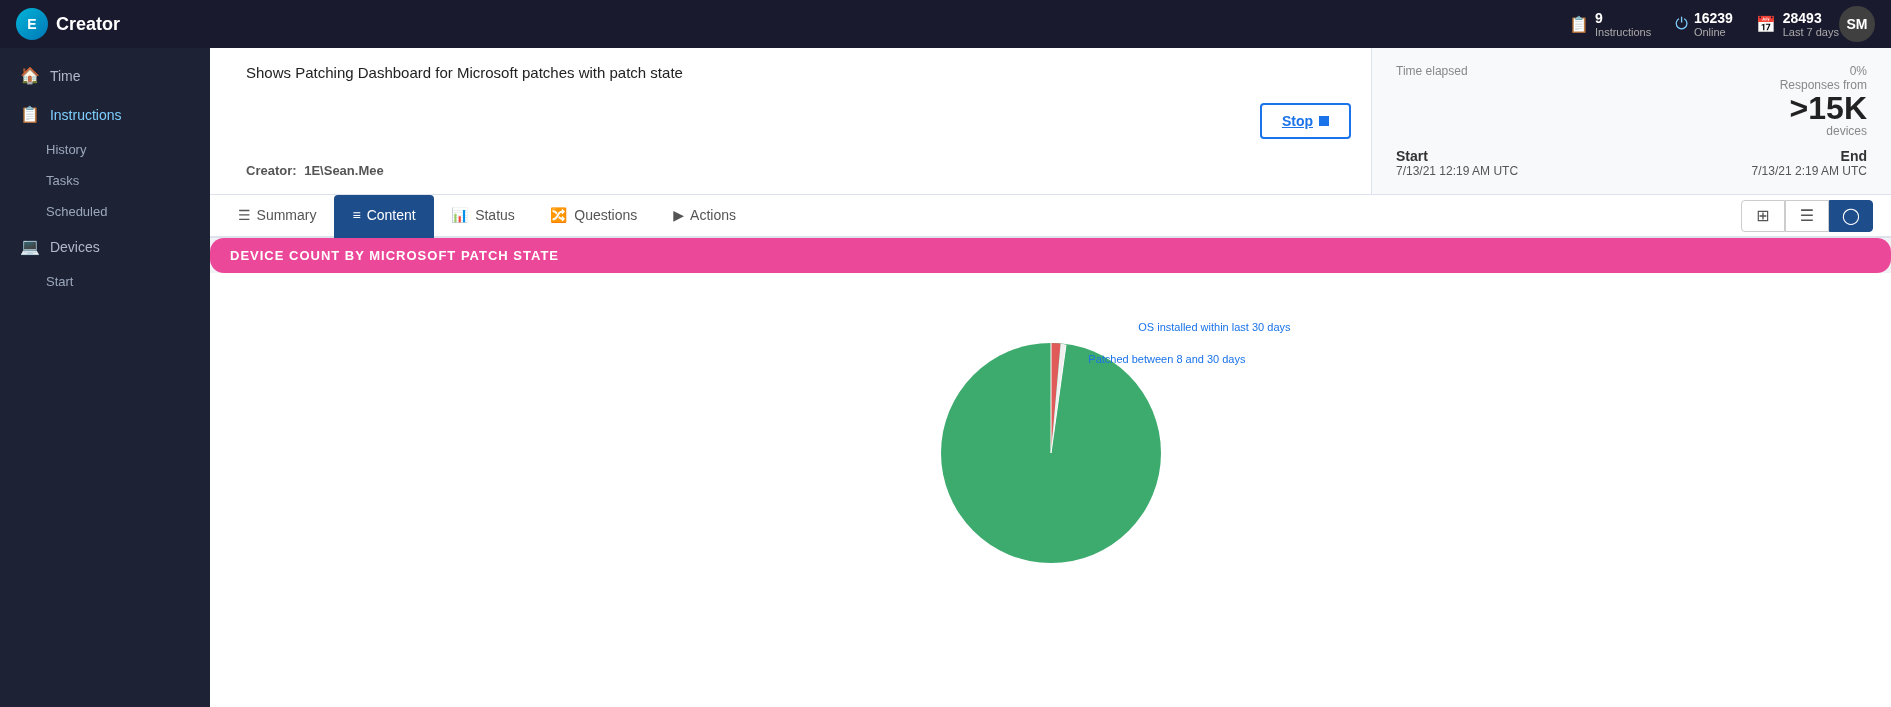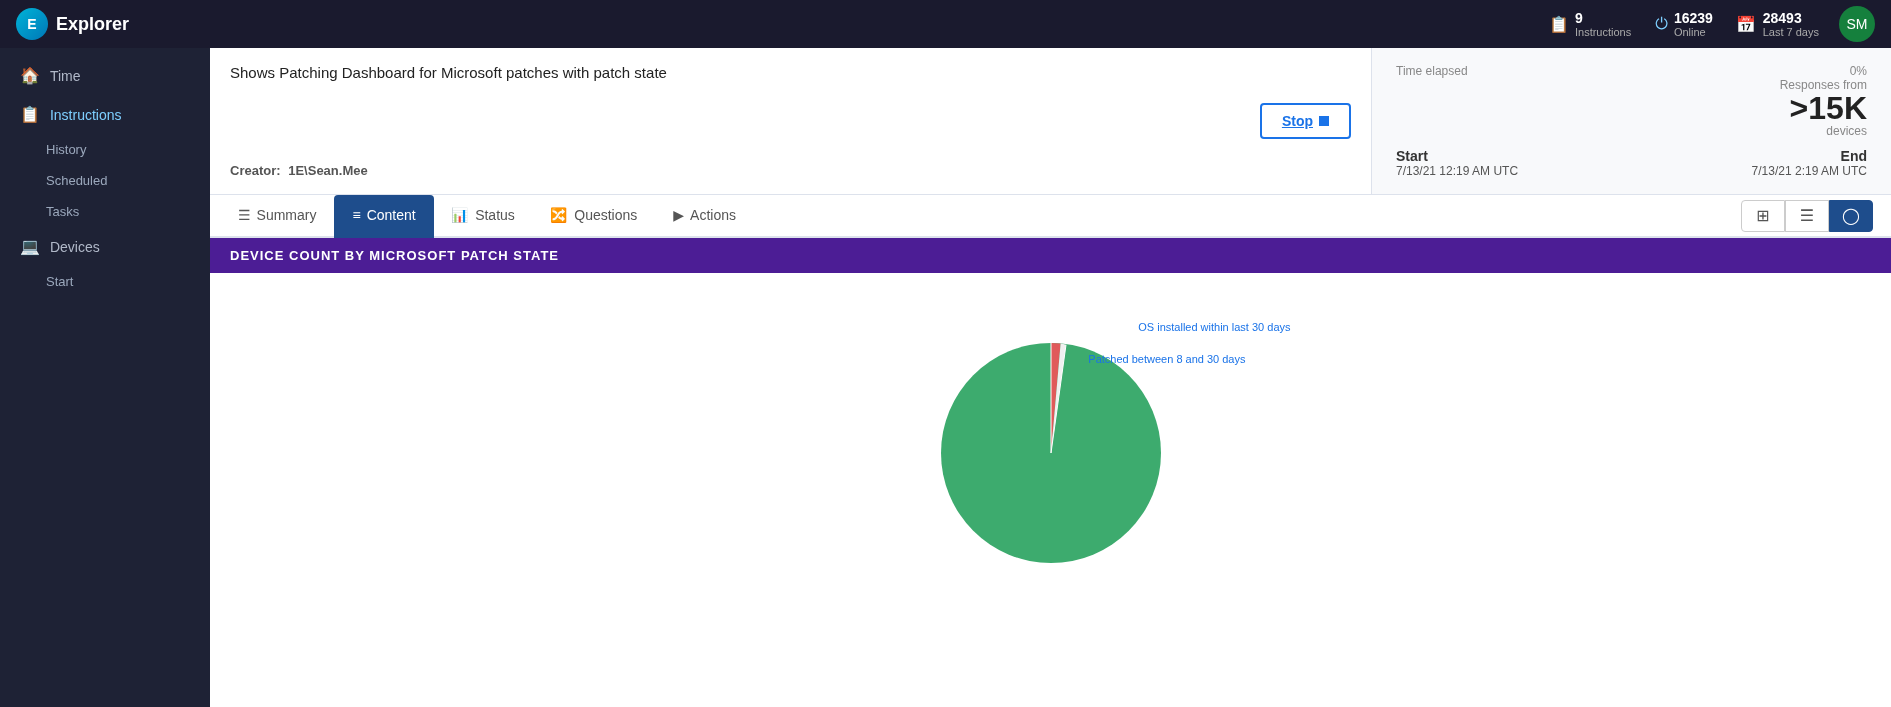--- a/index.html
+++ b/index.html
@@ -57,28 +57,27 @@
       color: #fff;
     }
     .topnav-stat .stat-lbl {
       font-size: 11px;
       color: #aaa;
     }
     .avatar {
       width: 36px;
       height: 36px;
       border-radius: 50%;
-      background: #15803d;
+      background: #404040;
       display: flex;
       align-items: center;
       justify-content: center;
-      font-weight: normal;
-      font-size: 14px;
-      color: #fff;
-      margin-left: 20px;
+      font-weight: bold;
+      font-size: 14px;
+      color: #fff;
     }
 
     
     .main-layout {
       display: flex;
       flex: 1;
       overflow: hidden;
     }
 
     
@@ -120,21 +119,21 @@
     
     .info-bar {
       background: #fff;
       border-bottom: 1px solid #dde2ec;
       display: flex;
       align-items: stretch;
       min-height: 100px;
     }
     .info-main {
       flex: 1;
-      padding: 16px 20px;
+      padding: 16px 36px;
       display: flex;
       flex-direction: column;
       justify-content: space-between;
     }
     .info-title {
       font-size: 15px;
       color: #222;
       font-weight: 500;
     }
     .info-creator {
@@ -249,26 +248,27 @@
 
     
     .chart-section {
       flex: 1;
       display: flex;
       flex-direction: column;
       overflow: auto;
       background: #f0f2f5;
     }
     .chart-header {
-      background: #4c1d95;
+      background: #ec4899;
       color: #fff;
       font-size: 13px;
       font-weight: 700;
       letter-spacing: 1px;
       padding: 10px 20px;
+      border-radius: 14px;
     }
     .chart-body {
       flex: 1;
       background: #fff;
       display: flex;
       flex-direction: column;
       align-items: center;
       padding: 20px;
       position: relative;
     }
@@ -298,21 +298,21 @@
       color: #1a73e8;
       white-space: nowrap;
     }
   </style>
 </head>
 <body>
 
 <nav class="topnav">
   <div class="topnav-logo">
     <div class="logo-circle">E</div>
-    <span>Explorer</span>
+    <span>Creator</span>
   </div>
   <div class="topnav-stats">
     <div class="topnav-stat">
       <span class="stat-icon">📋</span>
       <div>
         <div class="stat-val">9</div>
         <div class="stat-lbl">Instructions</div>
       </div>
     </div>
     <div class="topnav-stat">
@@ -338,22 +338,22 @@
   <aside class="sidebar">
     <div class="sidebar-item">
       <span class="item-icon">🏠</span>
       <span>Time</span>
     </div>
     <div class="sidebar-item active">
       <span class="item-icon" style="color:#7ecfff">📋</span>
       <span style="color:#7ecfff">Instructions</span>
     </div>
     <div class="sidebar-sub-item">History</div>
+    <div class="sidebar-sub-item">Tasks</div>
     <div class="sidebar-sub-item">Scheduled</div>
-    <div class="sidebar-sub-item">Tasks</div>
     <div class="sidebar-item">
       <span class="item-icon">💻</span>
       <span>Devices</span>
     </div>
     <div class="sidebar-sub-item">Start</div>
   </aside>
 
   <div class="content-area">
 
     <div class="info-bar">

